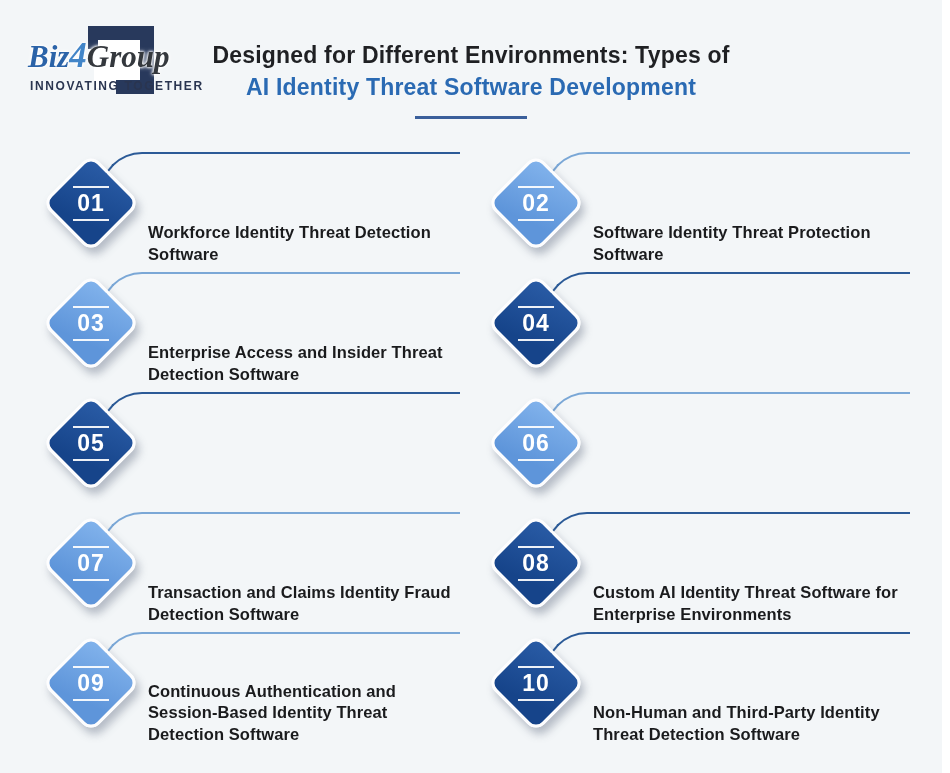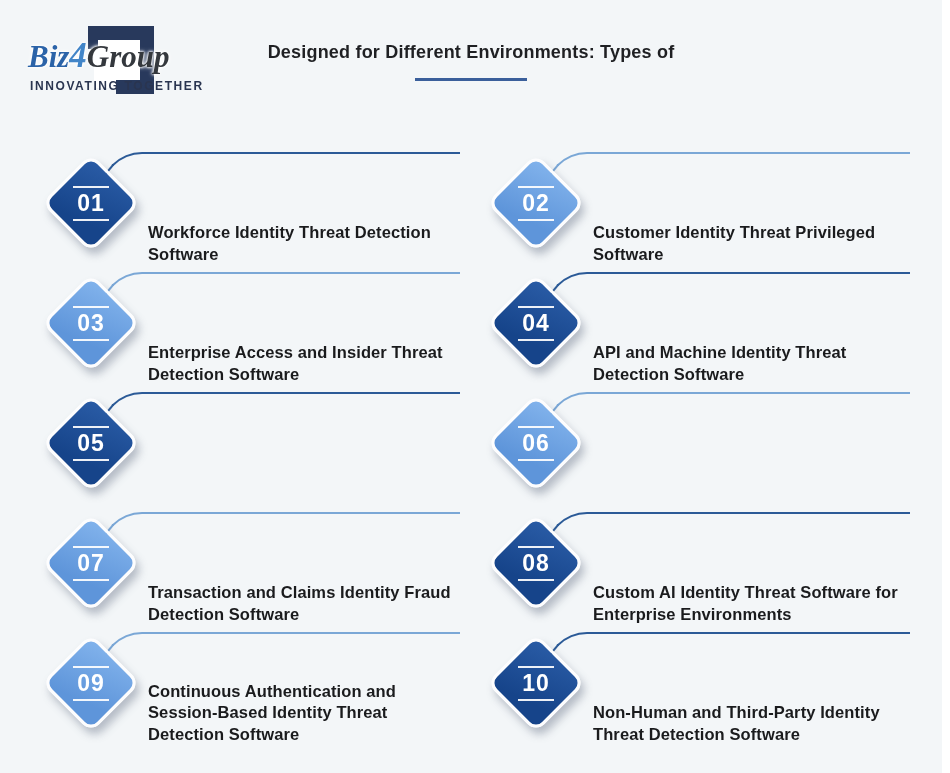--- a/index.html
+++ b/index.html
@@ -22,21 +22,21 @@
   }
   .brand-name .p1{color:#2b63a8;}
   .brand-name .p2{color:#4285c8;font-size:35px;}
   .brand-name .p3{color:#34383d;}
   .brand-tagline{
     position:absolute;left:2px;top:67px;
     font-size:12px;font-weight:700;letter-spacing:1.6px;color:#2a3550;white-space:nowrap;
   }
 
   .header{padding-top:42px;text-align:center;}
-  .title-line1{margin:0;font-size:18px;font-weight:700;color:#1f2023;letter-spacing:.2px;}
+  .title-line1{margin:0;font-size:23px;font-weight:700;color:#1f2023;letter-spacing:.2px;}
   .title-line2{margin:5px 0 0;font-size:23px;font-weight:700;color:var(--accent,#2a6ab3);letter-spacing:.2px;}
   .title-rule{width:112px;height:3px;background:#3a5f9b;margin:15px auto 0;}
 
   
   .cell{position:absolute;height:125px;}
   .colL{left:0;width:460px;}
   .colR{left:445px;width:465px;}
   .row1{top:140px}.row2{top:260px}.row3{top:380px}.row4{top:500px}.row5{top:620px}
 
   .connector{
@@ -83,20 +83,21 @@
       <path d="M0 0 H66 V68 H28 V54 H52 V14 H10 V23 H0 Z" fill="#28395c"></path>
     </svg>
     <div class="brand-name">
       <span class="p1">Biz</span><span class="p2">4</span><span class="p3">Group</span>
     </div>
     <div class="brand-tagline">INNOVATING TOGETHER</div>
   </div>
 
   <div class="header">
     <h1 class="title-line1">Designed for Different Environments: Types of</h1>
+    <h2 class="title-line2">AI Identity Threat Software Development</h2>
     <div class="title-rule"></div>
   </div>
 
   <div class="cell colL row1 dark">
     <div class="connector"></div>
     <div class="diamond">
       <div class="diamond-inner">
         <span class="badge-rule"></span>
         <span class="badge-num">01</span>
         <span class="badge-rule"></span>
@@ -110,21 +111,21 @@
   <div class="cell colR row1 light">
     <div class="connector"></div>
     <div class="diamond">
       <div class="diamond-inner">
         <span class="badge-rule"></span>
         <span class="badge-num">02</span>
         <span class="badge-rule"></span>
       </div>
     </div>
     <div class="label-wrap">
-        <p class="label">Customer Identity Threat Privileged Software</p>
+        <p class="label">Software Identity Threat Protection Software</p>
       </div>
   </div>
 
   <div class="cell colL row2 light">
     <div class="connector"></div>
     <div class="diamond">
       <div class="diamond-inner">
         <span class="badge-rule"></span>
         <span class="badge-num">03</span>
         <span class="badge-rule"></span>
@@ -137,23 +138,20 @@
 
   <div class="cell colR row2 dark">
     <div class="connector"></div>
     <div class="diamond">
       <div class="diamond-inner">
         <span class="badge-rule"></span>
         <span class="badge-num">04</span>
         <span class="badge-rule"></span>
       </div>
     </div>
-    <div class="label-wrap">
-        <p class="label">API and Machine Identity Threat Detection Software</p>
-      </div>
   </div>
 
   <div class="cell colL row3 dark">
     <div class="connector"></div>
     <div class="diamond">
       <div class="diamond-inner">
         <span class="badge-rule"></span>
         <span class="badge-num">05</span>
         <span class="badge-rule"></span>
       </div>

